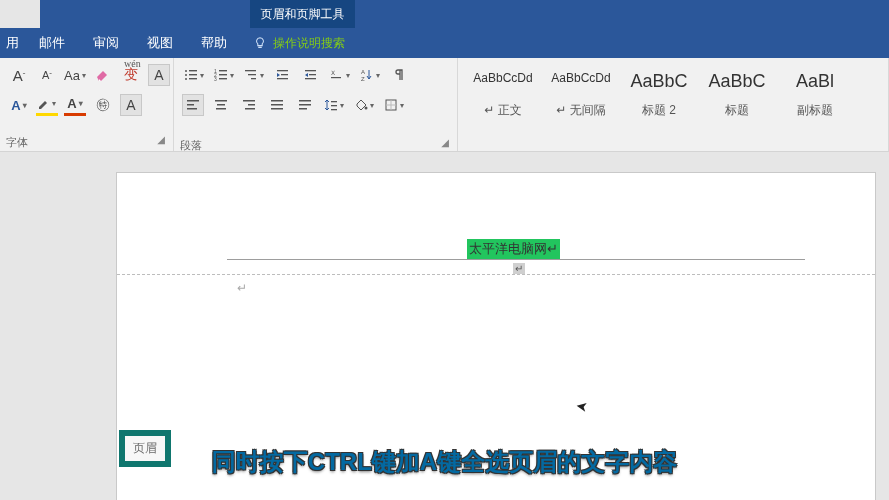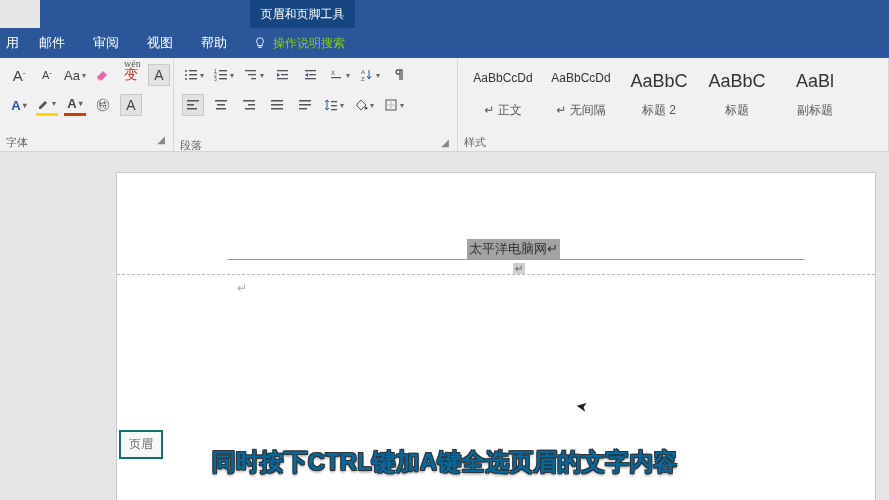--- a/index.html
+++ b/index.html
@@ -133,21 +133,21 @@
     height: 40px;
   }
   .header-writeline {
     position: absolute;
     left: 110px; right: 70px; top: 24px;
     border-bottom: 1px solid #9d9d9d;
   }
   .header-text {
     position: absolute;
     left: 350px; top: 4px;
-    background: #a3a3a3;
+    background: #22c55e;
     color: #333;
     font-size: 13px;
     padding: 1px 2px;
   }
   .header-handle {
     position: absolute;
     left: 396px; top: 28px;
     background: #cfcfcf;
     color: #555;
     font-size: 10px;
@@ -163,21 +163,21 @@
     position: absolute;
     left: 576px; top: 246px;
     font-size: 14px;
     color: #222;
     transform: scaleX(-1) rotate(-10deg);
   }
   .pageflag {
     position: absolute;
     left: 119px; top: 278px;
     background: #f7f7f7;
-    border: 2px solid #0f766e;
+    border: 6px solid #0f766e;
     color: #6a6a6a;
     font-size: 12px;
     padding: 4px 8px;
   }
   .subtitle {
     position: absolute;
     left: 0; right: 0; bottom: 22px;
     text-align: center;
     font-size: 24px;
     font-weight: 700;
@@ -402,21 +402,20 @@
         </div>
         <div class="style-item">
           <div class="style-prev" style="font-size: 18px;">AaBbC</div>
           <div class="style-name">标题</div>
         </div>
         <div class="style-item">
           <div class="style-prev" style="font-size: 18px;">AaBl</div>
           <div class="style-name">副标题</div>
         </div>
       </div>
-    <div class="grouplabel">样式</div>
   </div>
 
 </div>
 
 <div class="docarea">
   <div class="page">
     <div class="header-region">
       <div class="header-text">太平洋电脑网↵</div>
       <div class="header-writeline"></div>
       <div class="header-handle">↵</div>

